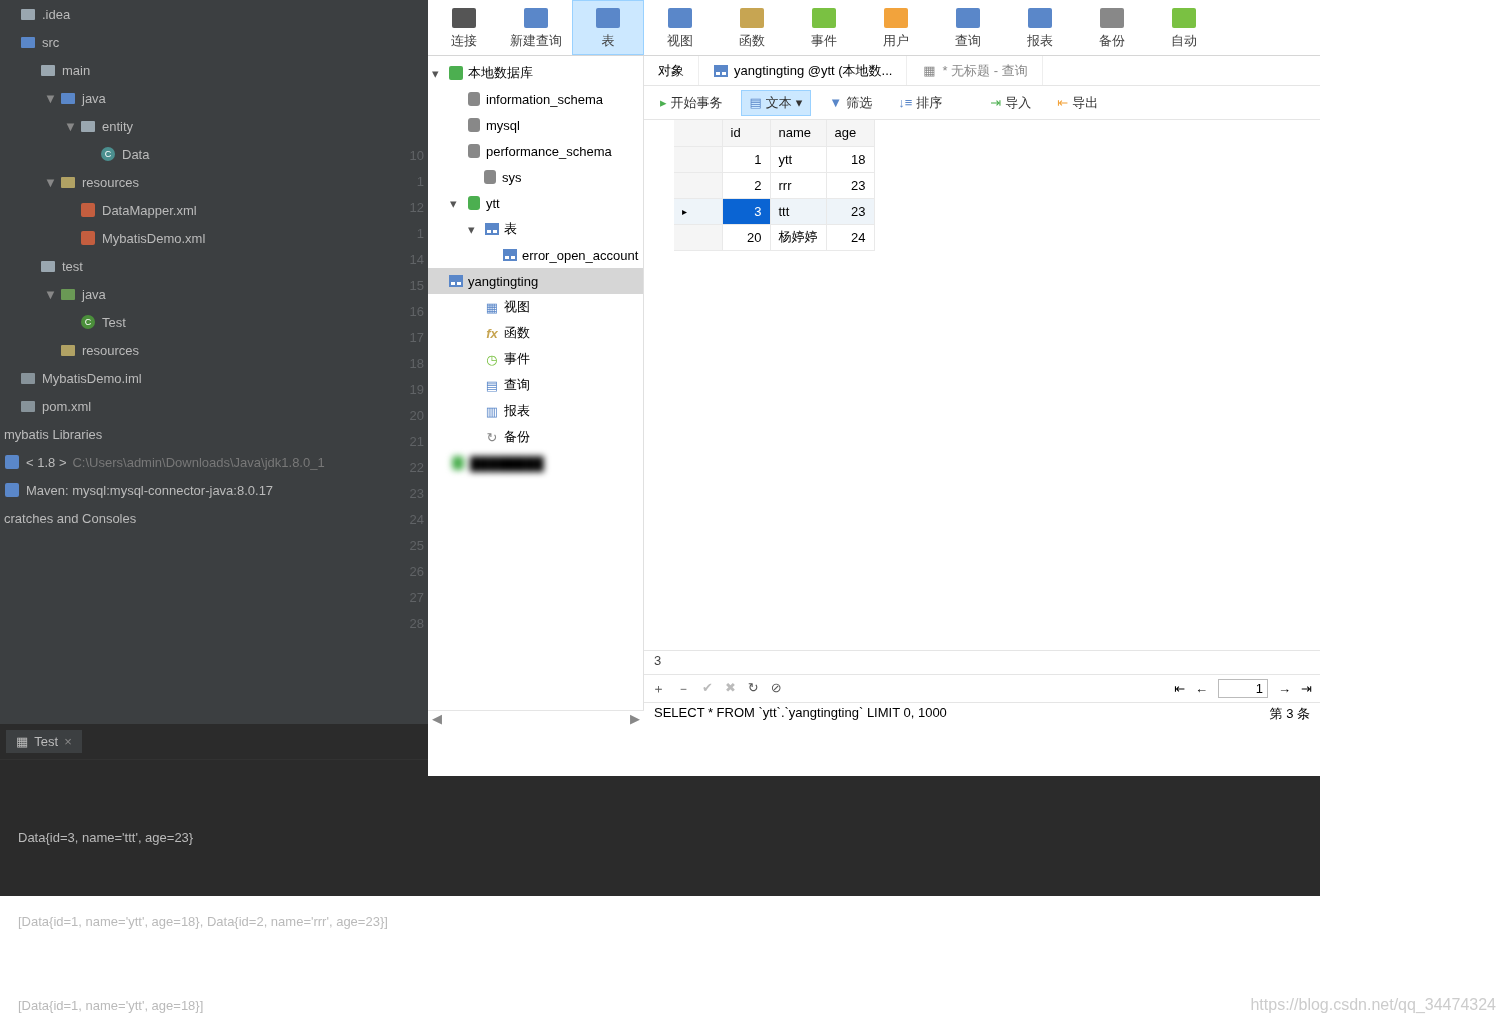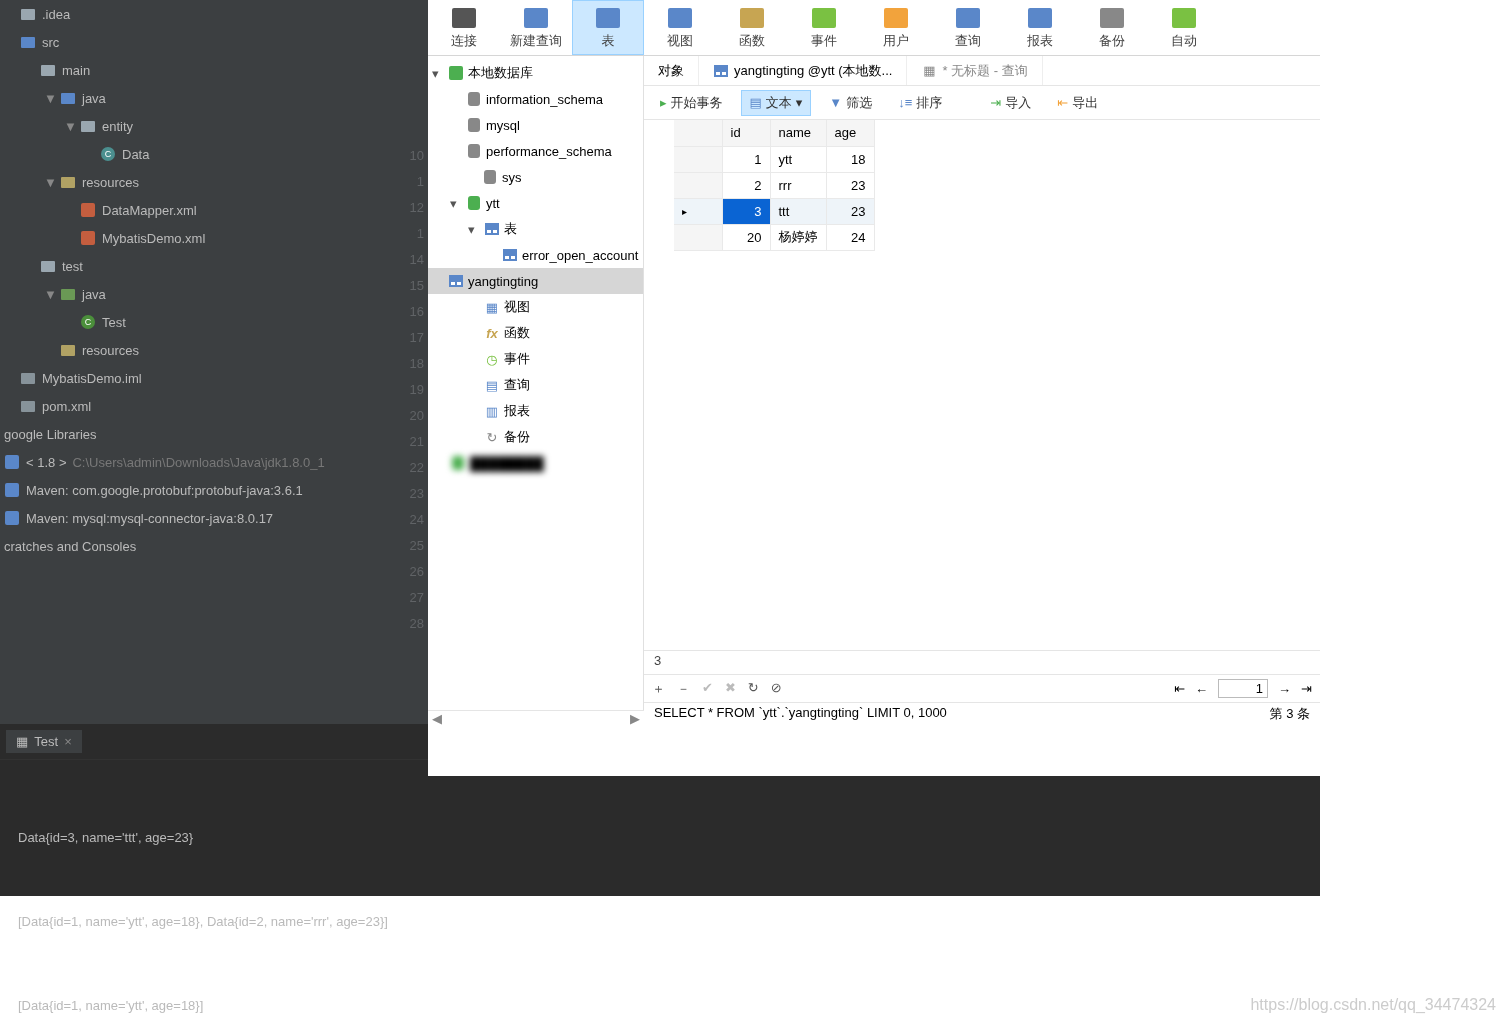--- a/index.html
+++ b/index.html
@@ -184,35 +184,29 @@
       </div>
       <div class="ide-row" style="padding-left: 4px;">
         <span class="caret"></span>
         <span class="icon-box">
           <span class="folder-i" style="background:#87939a"></span>
         </span>
         <span>pom.xml</span>
       </div>
     </div>
   <div class="ide-row">
-      <span>google Libraries</span>
+      <span>mybatis Libraries</span>
     </div>
   <div class="ide-row" style="padding-left:4px;">
     <span class="icon-box">
         <span class="jar-i"></span>
       </span>
     <span>&lt; 1.8 &gt;</span>
     <span style="color:#787878">C:\Users\admin\Downloads\Java\jdk1.8.0_1</span>
   </div>
-  <div class="ide-row">
-      <span class="icon-box">
-        <span class="jar-i"></span>
-      </span>
-      <span>Maven: com.google.protobuf:protobuf-java:3.6.1</span>
-    </div>
   <div class="ide-row">
       <span class="icon-box">
         <span class="jar-i"></span>
       </span>
       <span>Maven: mysql:mysql-connector-java:8.0.17</span>
     </div>
   <div class="ide-row">
       <span>cratches and Consoles</span>
     </div>
   <div class="ide-ln" id="ide-ln">

